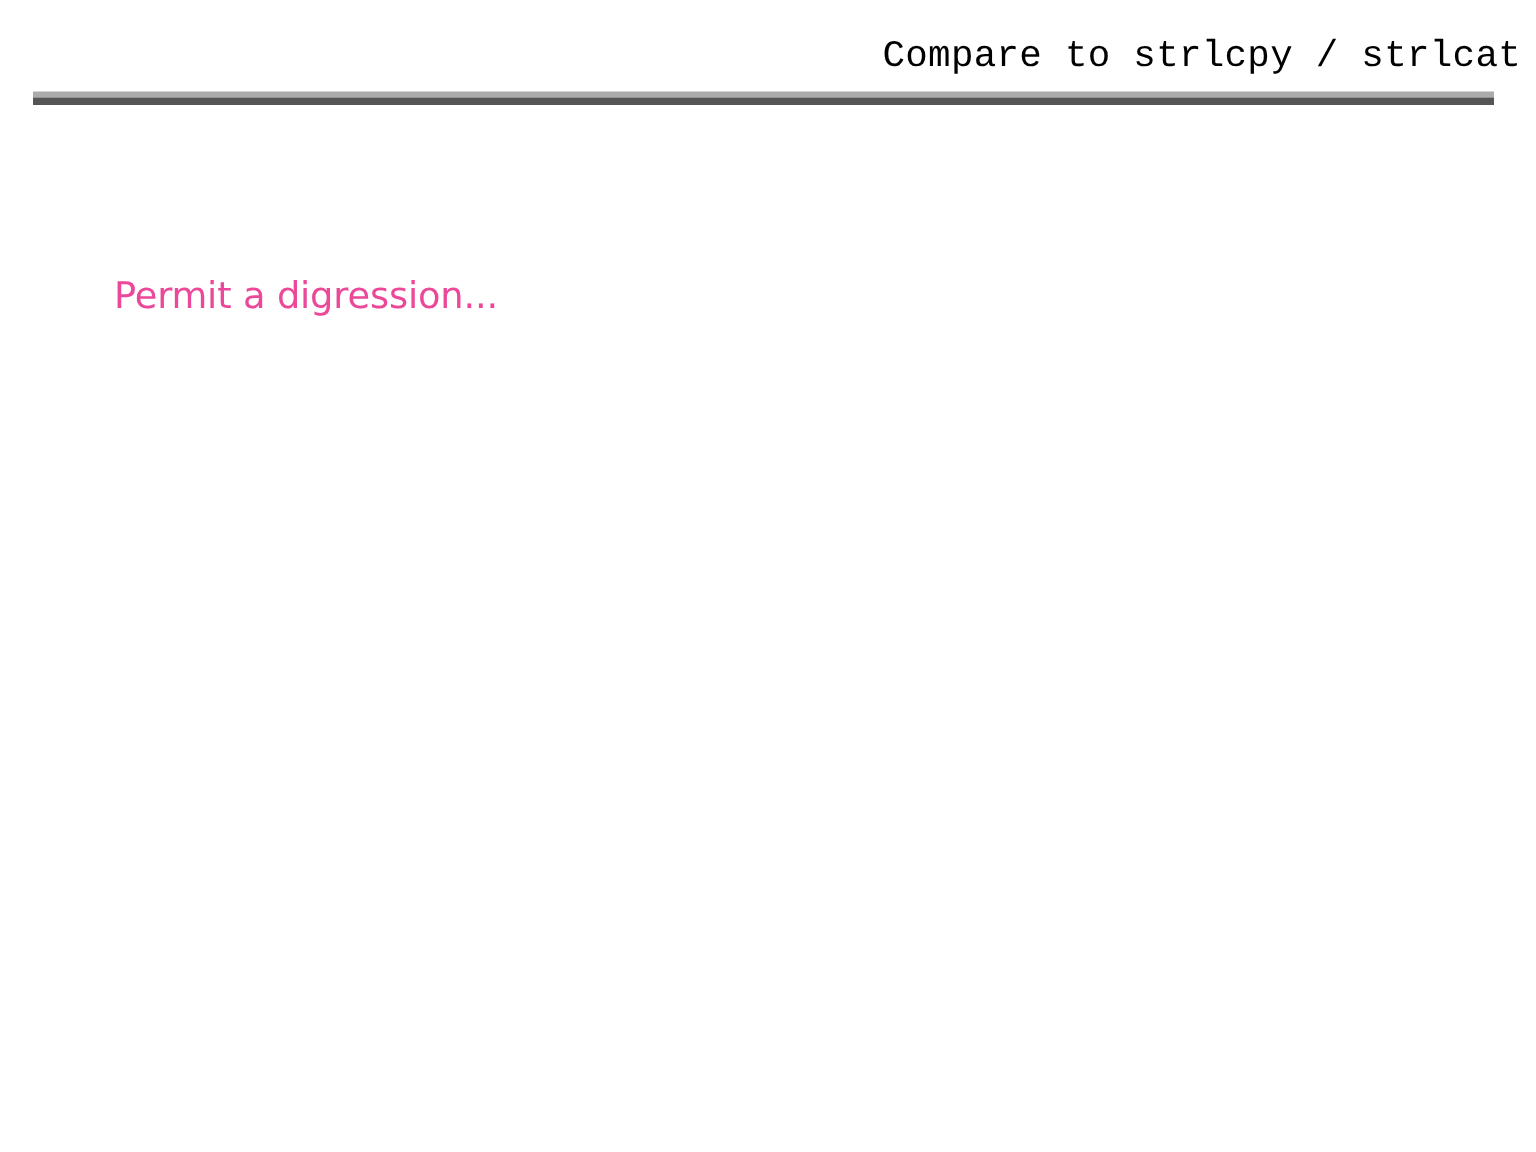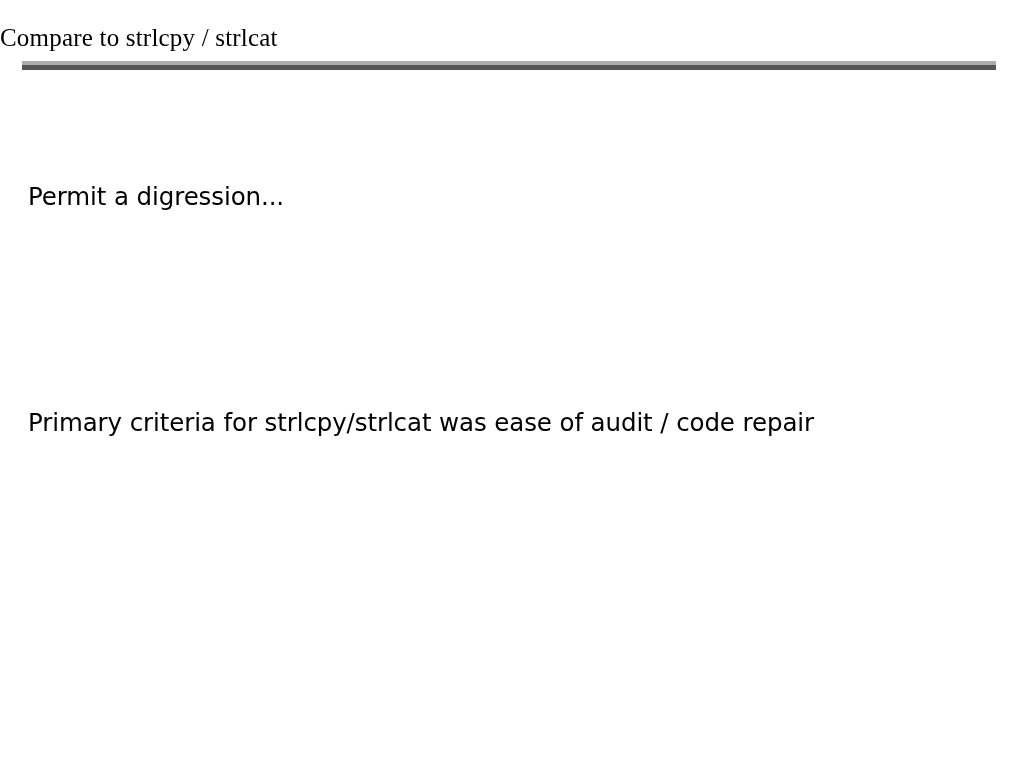--- a/index.html
+++ b/index.html
@@ -14,22 +14,22 @@
     font-family: "DejaVu Sans", sans-serif;
     position: relative;
   }
 
   
   #slide-title {
     position: absolute;
     left: 0;
     top: 22px;
     width: 1014px;
-    text-align: left;
-    font-family: Liberation Serif, serif;
+    text-align: right;
+    font-family: Liberation Mono, monospace;
     font-size: 25px;
     font-weight: 400;
     letter-spacing: 0.2px;
     color: #000000;
     line-height: 32px;
     white-space: nowrap;
   }
 
   
   #title-rule {
@@ -60,21 +60,21 @@
     font-family: "DejaVu Sans", sans-serif;
     font-size: 24.5px;
     line-height: 37px;
     letter-spacing: -0.1px;
     white-space: pre;
   }
   .para .line {
     display: block;
     white-space: pre;
   }
-  .para.blue { color: #000000; }
+  .para.blue { color: #ec4899; margin-left: 48px; }
 
   
   .gap-1 { margin-top: 0px; }
   .gap-2 { margin-top: 41px; }
   .gap-3 { margin-top: 41px; }
 </style>
 </head>
 <body>
 
 <div id="slide-title">Compare to strlcpy / strlcat</div>
@@ -84,17 +84,14 @@
   <div class="rule-bottom"></div>
 </div>
 
 <div id="slide-body">
 
   <div class="para blue gap-1">
     <span class="line">Permit a digression...</span>
   </div>
 
 
-  <div class="para blue gap-3">
-    <span class="line">Primary criteria for strlcpy/strlcat was ease of audit / code repair</span>
-  </div>
 
 </div>
 
 </body></html>

